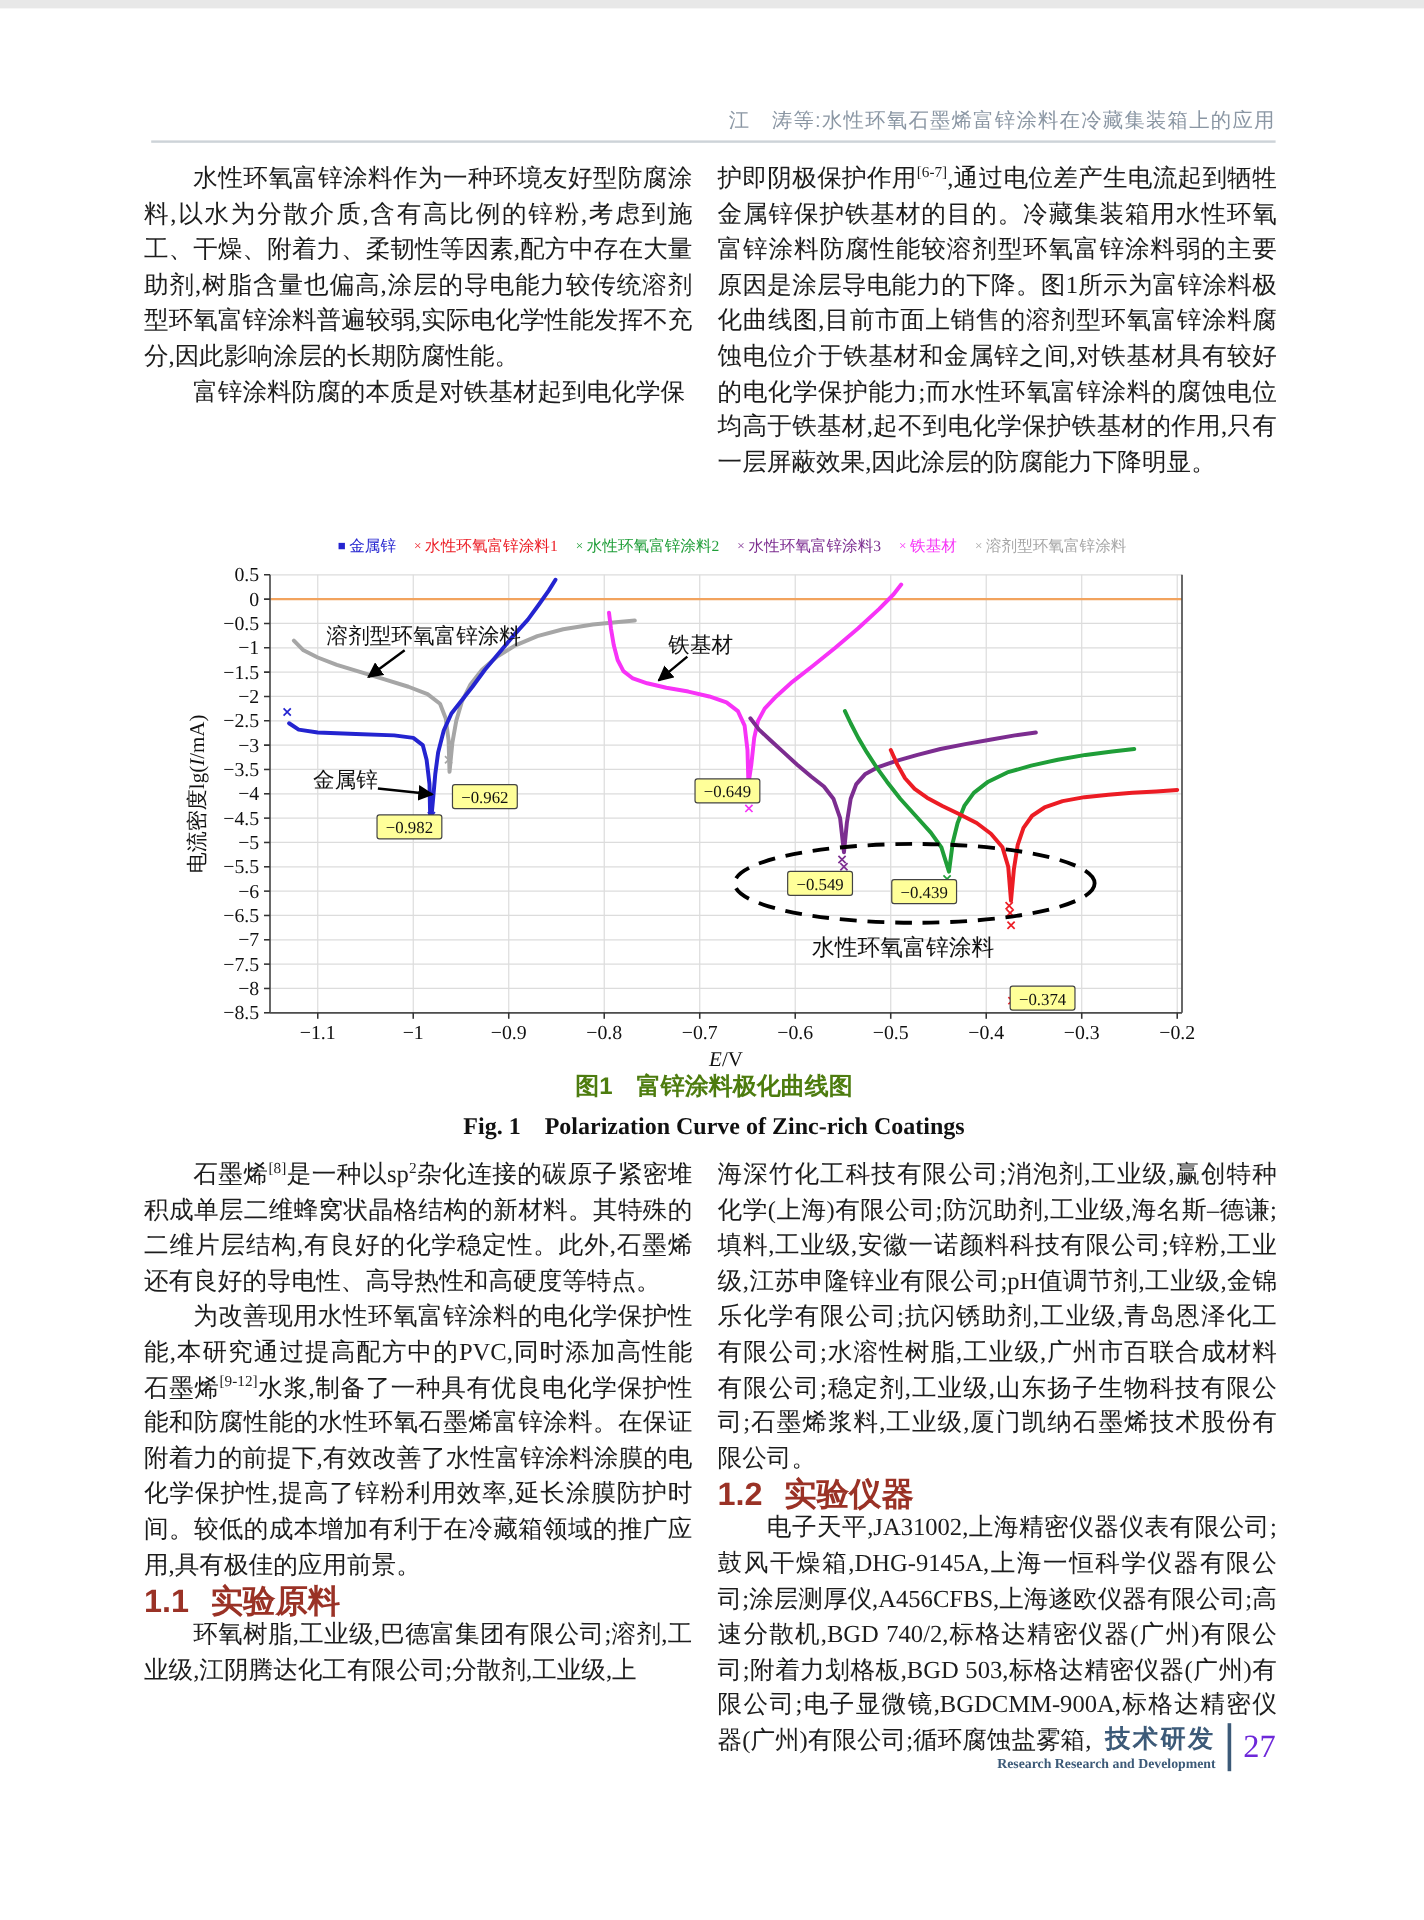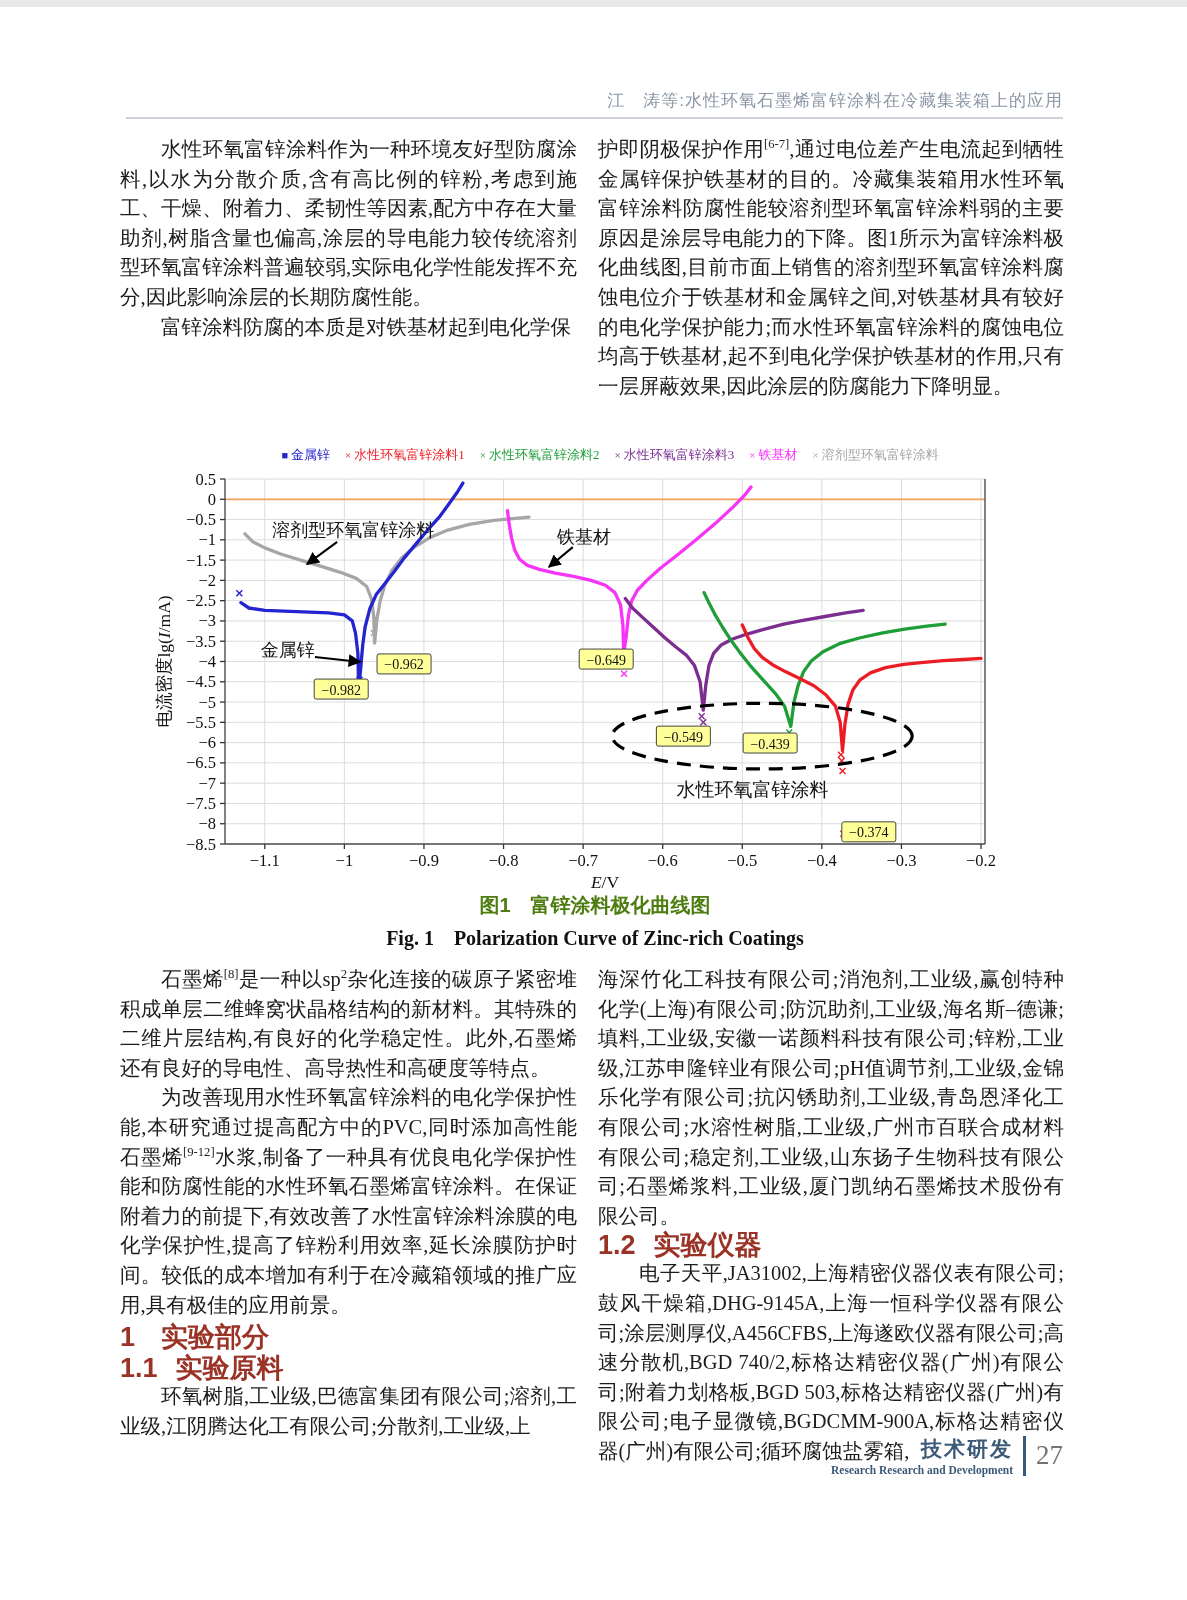--- a/index.html
+++ b/index.html
@@ -36,21 +36,21 @@
       font-family:"Liberation Sans","DejaVu Sans",sans-serif;font-weight:bold;font-size:20px;color:#4d7c0f;}
   .cap-en{position:absolute;top:481px;left:0;width:100%;text-align:center;
       font-weight:bold;font-size:20px;color:#111;}
   
   .footer{position:absolute;top:1428px;right:124px;display:flex;align-items:center;gap:10px;}
   .footer .f-col{display:flex;flex-direction:column;align-items:flex-end;}
   .f-zh{font-family:"Liberation Sans","DejaVu Sans",sans-serif;font-weight:bold;font-size:21px;
       color:#3c5a78;letter-spacing:2px;}
   .f-en{font-size:11.5px;color:#3c5a78;font-weight:bold;margin-top:1px;}
   .f-bar{width:3px;height:40px;background:#3c5a78;}
-  .f-num{font-size:27px;color:#737373;font-family:"Liberation Serif","DejaVu Serif",serif;}
+  .f-num{font-size:27px;color:#6d28d9;font-family:"Liberation Serif","DejaVu Serif",serif;}
 </style>
 </head>
 <body>
 
 <div class="page">
 
   <div class="running-head">江　涛等:水性环氧石墨烯富锌涂料在冷藏集装箱上的应用</div>
   <div class="head-rule"></div>
 
   <div class="col tl">
@@ -228,21 +228,20 @@
         <rect x="701.8115183246074" y="359.8333333333333" width="54" height="20" fill="#ffff99" stroke="#444" stroke-width="1" rx="2"></rect>
         <text x="728.8115183246074" y="375.3333333333333" text-anchor="middle" font-size="14" fill="#111" font-family="&quot;Liberation Serif&quot;,&quot;DejaVu Serif&quot;,serif">−0.374</text>
       </svg>
     <div class="cap-zh">图1　富锌涂料极化曲线图</div>
     <div class="cap-en">Fig. 1　Polarization Curve of Zinc-rich Coatings</div>
   </div>
 
   <div class="col bl">
     <p class="ind">石墨烯<sup>[8]</sup>是一种以sp<sup>2</sup>杂化连接的碳原子紧密堆积成单层二维蜂窝状晶格结构的新材料。其特殊的二维片层结构,有良好的化学稳定性。此外,石墨烯还有良好的导电性、高导热性和高硬度等特点。</p>
     <p class="ind">为改善现用水性环氧富锌涂料的电化学保护性能,本研究通过提高配方中的PVC,同时添加高性能石墨烯<sup>[9-12]</sup>水浆,制备了一种具有优良电化学保护性能和防腐性能的水性环氧石墨烯富锌涂料。在保证附着力的前提下,有效改善了水性富锌涂料涂膜的电化学保护性,提高了锌粉利用效率,延长涂膜防护时间。较低的成本增加有利于在冷藏箱领域的推广应用,具有极佳的应用前景。</p>
-    <p class="h1"><span class="num">1</span><span>实验部分</span></p>
     <p class="h2"><span class="num">1.1</span><span>实验原料</span></p>
     <p class="ind">环氧树脂,工业级,巴德富集团有限公司;溶剂,工业级,江阴腾达化工有限公司;分散剂,工业级,上</p>
   </div>
 
   <div class="col br">
     <p>海深竹化工科技有限公司;消泡剂,工业级,赢创特种化学(上海)有限公司;防沉助剂,工业级,海名斯–德谦;填料,工业级,安徽一诺颜料科技有限公司;锌粉,工业级,江苏申隆锌业有限公司;pH值调节剂,工业级,金锦乐化学有限公司;抗闪锈助剂,工业级,青岛恩泽化工有限公司;水溶性树脂,工业级,广州市百联合成材料有限公司;稳定剂,工业级,山东扬子生物科技有限公司;石墨烯浆料,工业级,厦门凯纳石墨烯技术股份有限公司。</p>
     <p class="h2"><span class="num">1.2</span><span>实验仪器</span></p>
     <p class="ind">电子天平,JA31002,上海精密仪器仪表有限公司;鼓风干燥箱,DHG-9145A,上海一恒科学仪器有限公司;涂层测厚仪,A456CFBS,上海遂欧仪器有限公司;高速分散机,BGD 740/2,标格达精密仪器(广州)有限公司;附着力划格板,BGD 503,标格达精密仪器(广州)有限公司;电子显微镜,BGDCMM-900A,标格达精密仪器(广州)有限公司;循环腐蚀盐雾箱,</p>
   </div>
 

